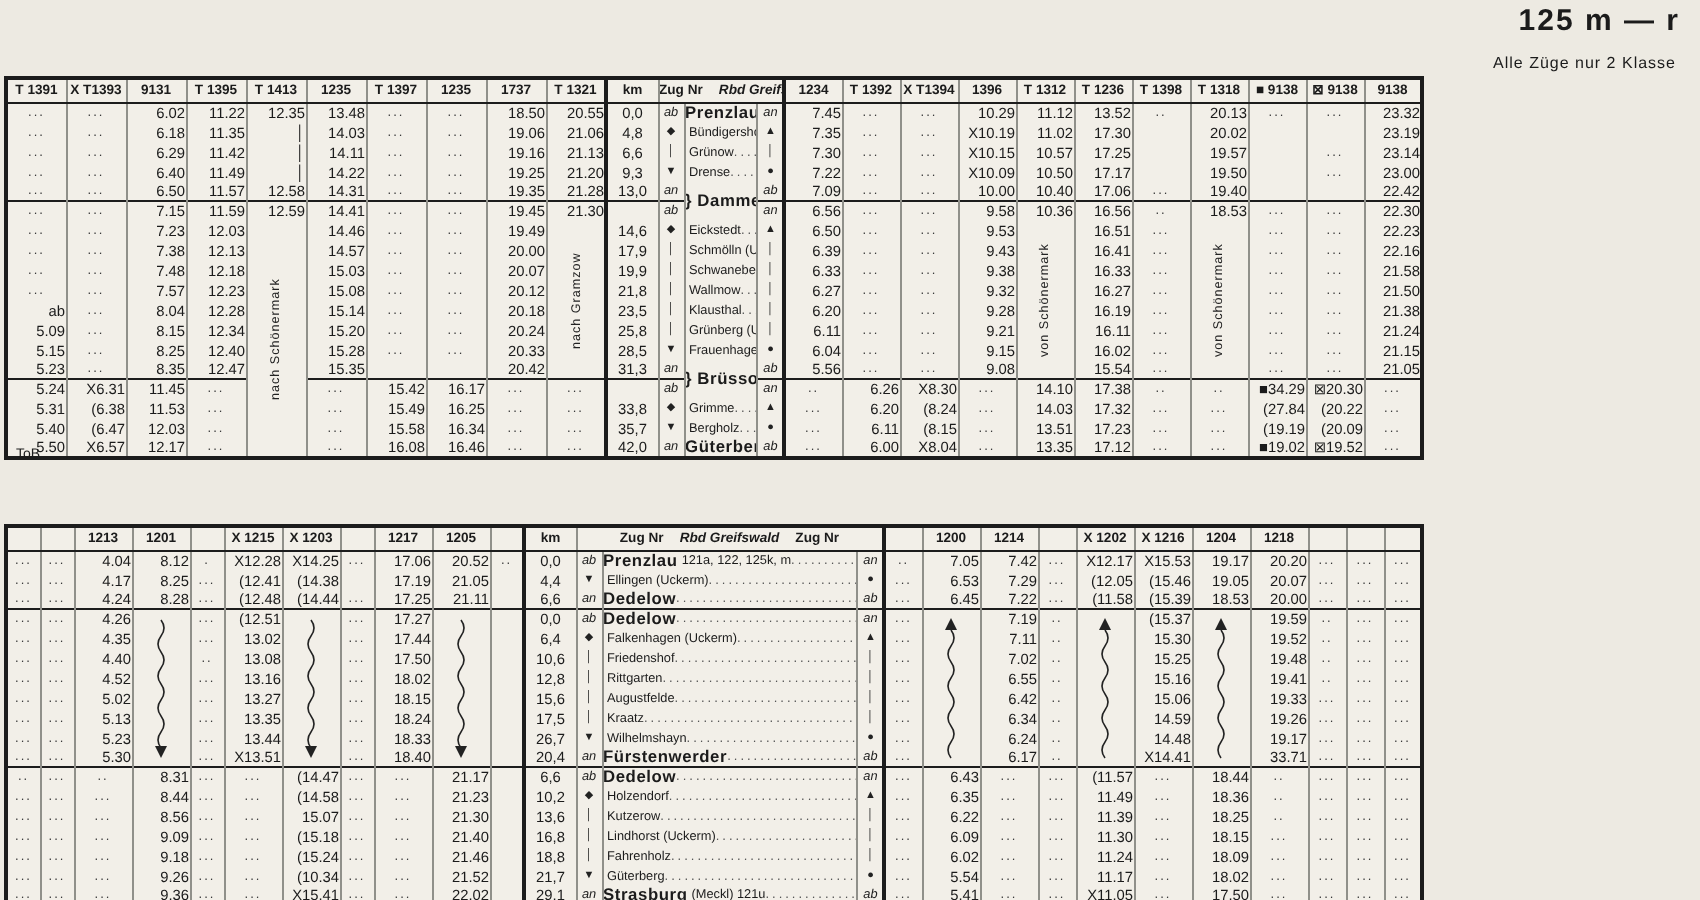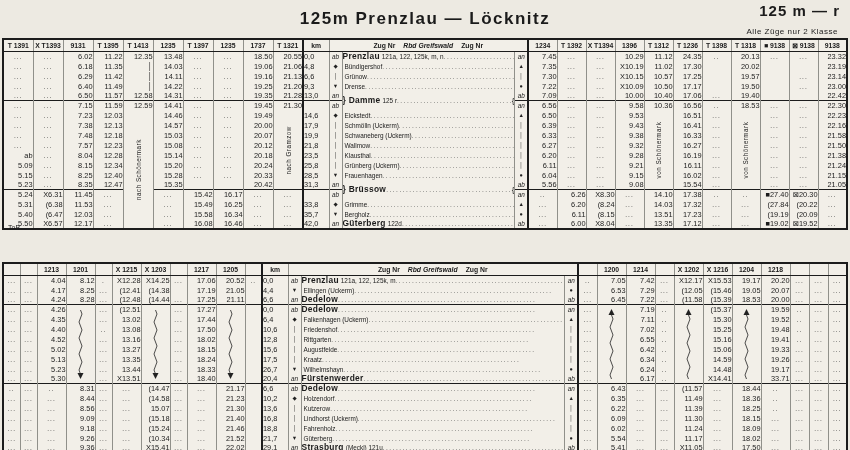--- a/index.html
+++ b/index.html
@@ -1,33 +1,33 @@
 <!DOCTYPE html>
 <html><head>
 <meta charset="utf-8">
 <style>
   html,body{margin:0;padding:0;}
   .page{width:850px;height:450px;position:relative;background:#edeae2;color:#1b1b1b;
         font-family:"Liberation Sans",sans-serif;overflow:hidden;}
   .corner{position:absolute;top:2px;right:10px;font-size:15px;font-weight:bold;letter-spacing:1px;text-align:center;}
   .t1title{position:absolute;top:9px;left:0;right:0;text-align:center;font-size:17px;font-weight:bold;letter-spacing:1.5px;}
   .t1note{position:absolute;top:27px;right:12px;font-size:8px;letter-spacing:.5px;}
-  .tt{position:absolute;left:2px;border-collapse:collapse;table-layout:fixed;width:846px;background:#f2efe8;}
+  .tt{position:absolute;left:2px;border-collapse:collapse;table-layout:fixed;width:710px;background:#f2efe8;}
   #tt1{top:38px;}
   #tt2{top:262px;}
   .tt{border:2px solid #1c1c1c;}
   .tt td,.tt th{border-left:1px solid #90908a;padding:0;height:9px;line-height:9px;
       white-space:nowrap;overflow:hidden;vertical-align:middle;}
   .tt th{border-bottom:1.5px solid #1c1c1c;font-size:6.8px;font-weight:bold;text-align:center;height:11px;line-height:11px;}
   .tt td:first-child,.tt th:first-child{border-left:none;}
   .hb{border-left:2px solid #1c1c1c !important;}
   tr.rule td{border-top:1.6px solid #1c1c1c;}
   .tm{font-size:7.4px;text-align:right;padding-right:2px;}
   .dots{font-size:6.5px;text-align:center;color:#3a3a3a;letter-spacing:1px;}
-  .km{font-size:7.4px;text-align:left;padding-right:2px;}
+  .km{font-size:7.4px;text-align:center;padding-right:2px;}
   .mk{font-size:6.4px;font-style:italic;text-align:center;color:#222;}
   .mk .gl{font-style:normal;font-size:5.5px;}
   .stn{font-size:7.8px;text-align:left;padding-left:2px;}
   .stn .in{display:flex;align-items:center;}
   .stn .b{font-weight:bold;font-size:8.4px;letter-spacing:.3px;}
   .stn .sub{font-size:6.4px;padding-left:2px;}
   .stn .ld{flex:1;overflow:hidden;color:#555;font-size:6.5px;letter-spacing:1.5px;}
   .stn .br{font-size:8px;}
   .vtx{writing-mode:vertical-rl;transform:rotate(180deg);font-size:6.3px;color:#222;
        text-align:center;letter-spacing:.5px;line-height:1;}
@@ -35,21 +35,20 @@
   .zh{font-size:7.5px;font-weight:bold;text-align:center;}
   .zh .it{font-style:italic;font-weight:bold;padding:0 8px;}
   .fnote{position:absolute;top:224px;left:8px;font-size:7px;}
   .t2head{position:absolute;top:228px;left:0;right:0;height:32px;}
 </style>
 </head>
 <body>
 
 <div class="page">
   <div class="corner">125 m — r</div>
-  <div class="t1title">125m Prenzlau — Löcknitz</div>
   <div class="t1note">Alle Züge nur 2 Klasse</div>
 
   <table class="tt" id="tt1">
       <colgroup>
         <col style="width: 30px;">
         <col style="width: 30px;">
         <col style="width: 30px;">
         <col style="width: 30px;">
         <col style="width: 30px;">
         <col style="width: 30px;">
@@ -120,21 +119,21 @@
               <span class="sub">121a, 122, 125k, m, n</span>
               <span class="ld">............................................................</span>
             </span>
           </td>
           <td class="mk">an</td>
           <td class="tm hb">7.45</td>
           <td class="dots">...</td>
           <td class="dots">...</td>
           <td class="tm">10.29</td>
           <td class="tm">11.12</td>
-          <td class="tm">24.35</td>
+          <td class="tm">13.52</td>
           <td class="dots">..</td>
           <td class="tm">20.13</td>
           <td class="dots">...</td>
           <td class="dots">...</td>
           <td class="tm">23.32</td>
         </tr>
         <tr>
           <td class="dots">...</td>
           <td class="dots">...</td>
           <td class="tm">6.18</td>
@@ -533,21 +532,21 @@
           <td class="mk">ab</td>
           <td class="mk">an</td>
           <td class="dots hb">..</td>
           <td class="tm">6.26</td>
           <td class="tm">X8.30</td>
           <td class="dots">...</td>
           <td class="tm">14.10</td>
           <td class="tm">17.38</td>
           <td class="dots">..</td>
           <td class="dots">..</td>
-          <td class="tm">■27.40</td>
+          <td class="tm">■34.29</td>
           <td class="tm">⊠20.30</td>
           <td class="dots">...</td>
         </tr>
         <tr>
           <td class="tm">5.31</td>
           <td class="tm">(6.38</td>
           <td class="tm">11.53</td>
           <td class="dots">...</td>
           <td class="dots">...</td>
           <td class="tm">15.49</td>

